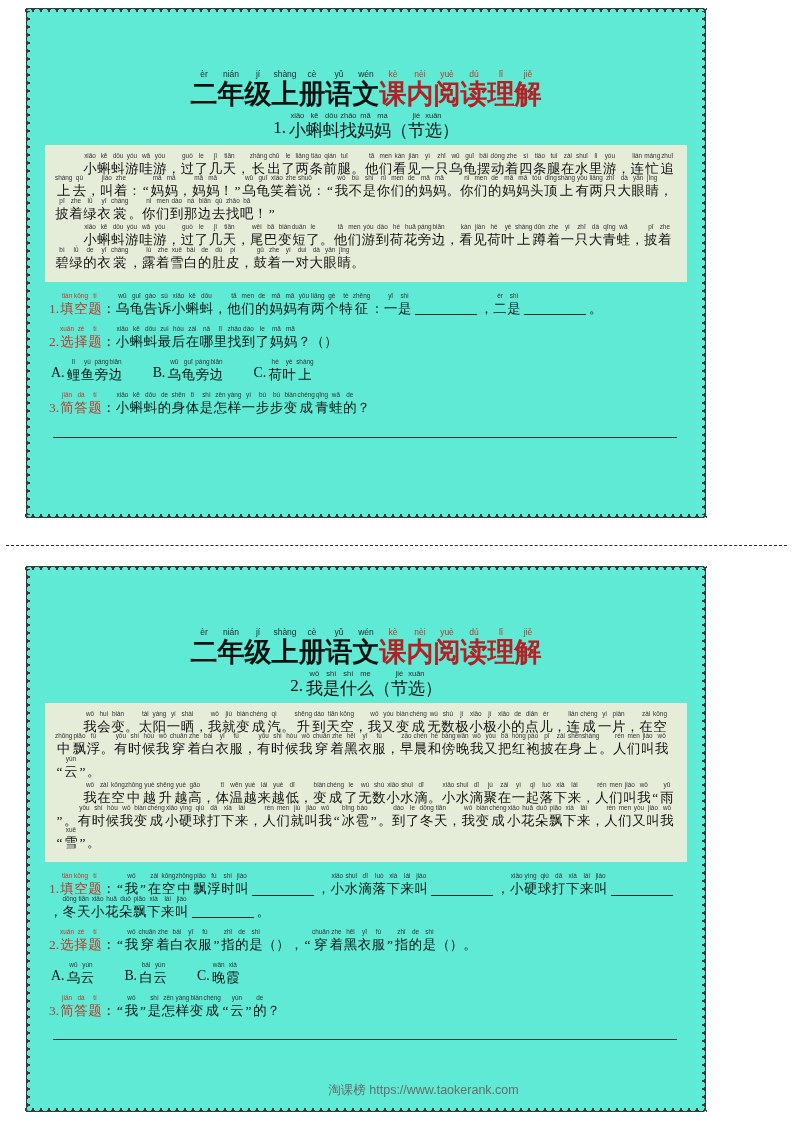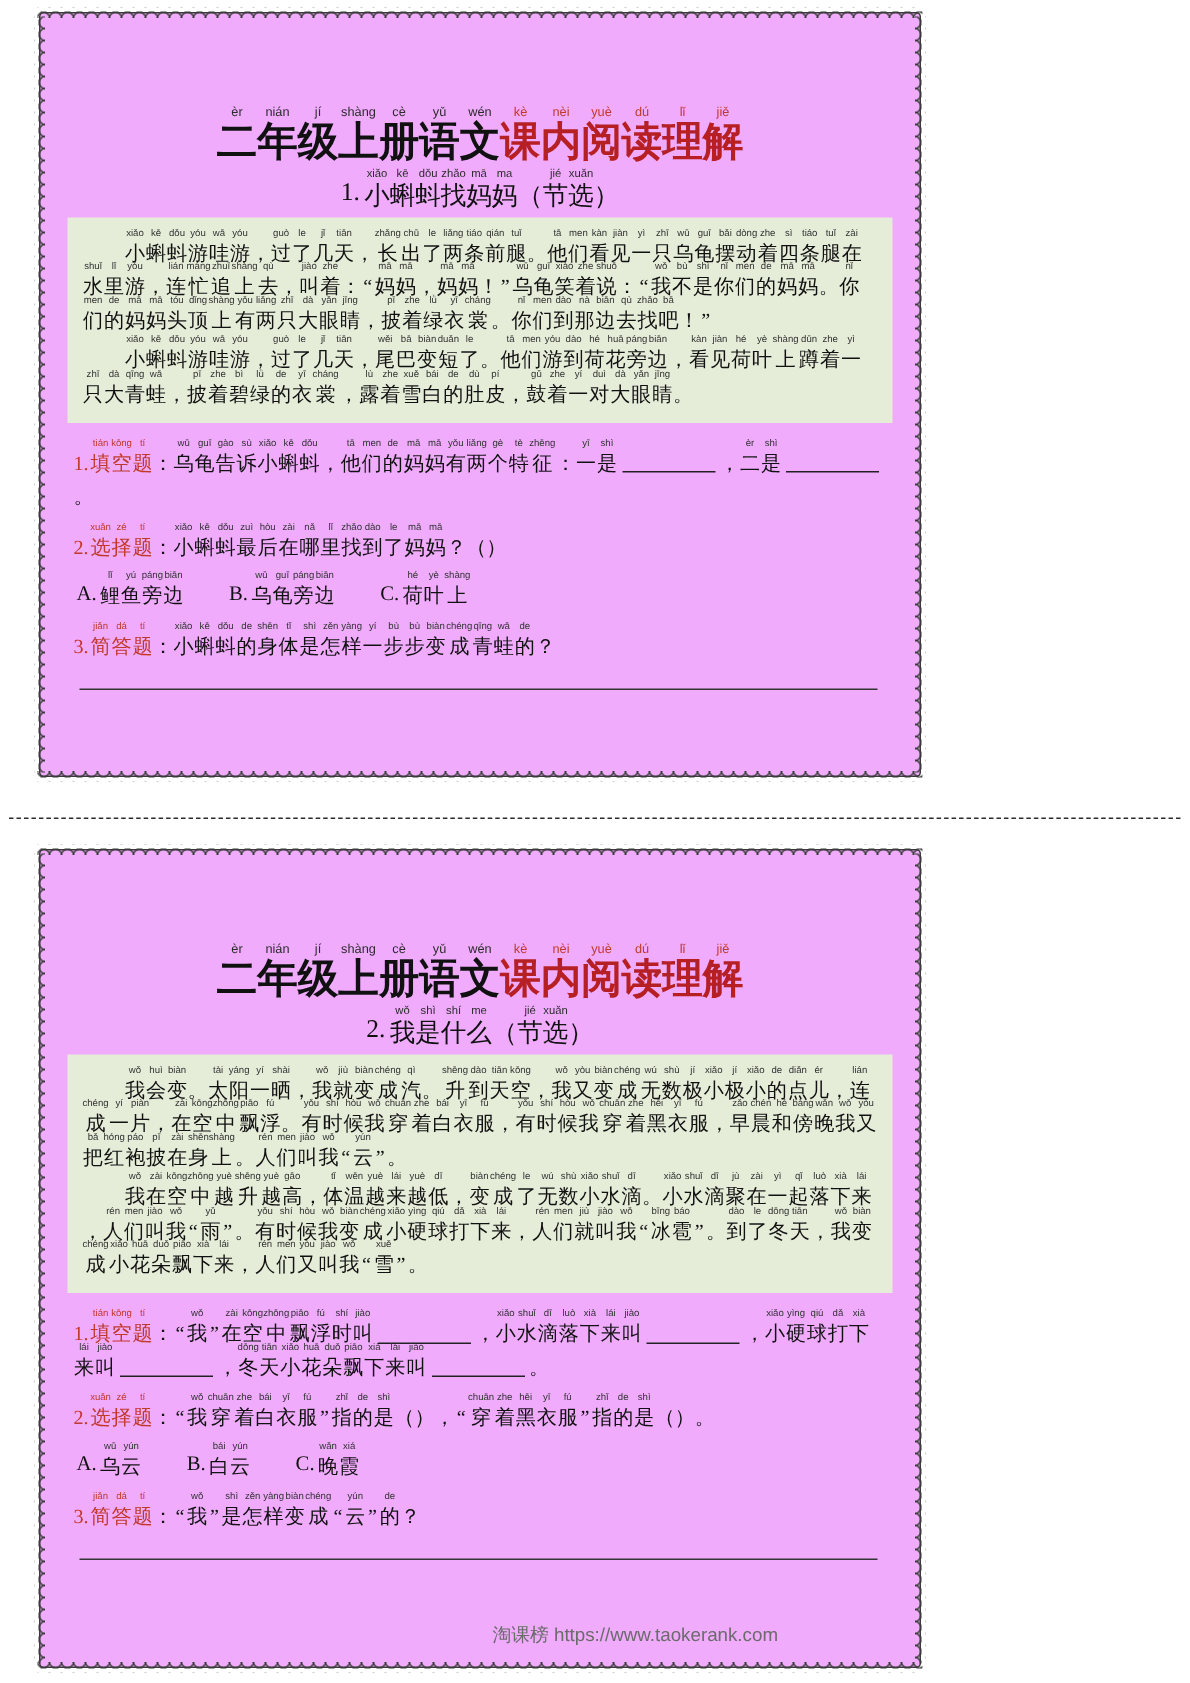--- a/index.html
+++ b/index.html
@@ -7,22 +7,22 @@
     margin: 0; padding: 0;
     width: 793px; height: 1122px;
     background: #ffffff;
     font-family: "Liberation Serif", "DejaVu Serif", serif;
   }
   .page-wrap { width: 793px; height: 1122px; position: relative; background: #fff; }
 
   .sheet {
     position: absolute;
     left: 26px; right: 26px;
-    width: 588px;
-    background: #f0abfc;
+    width: 680px;
+    background: #5eead4;
     border: 1.6px solid #3a3a3a;
     
     border-radius: 3px;
     padding: 10px 18px 12px 18px;
   }
   .sheet::before, .sheet::after {
     content: "";
     position: absolute;
     left: -2px; right: -2px;
     height: 7px;

